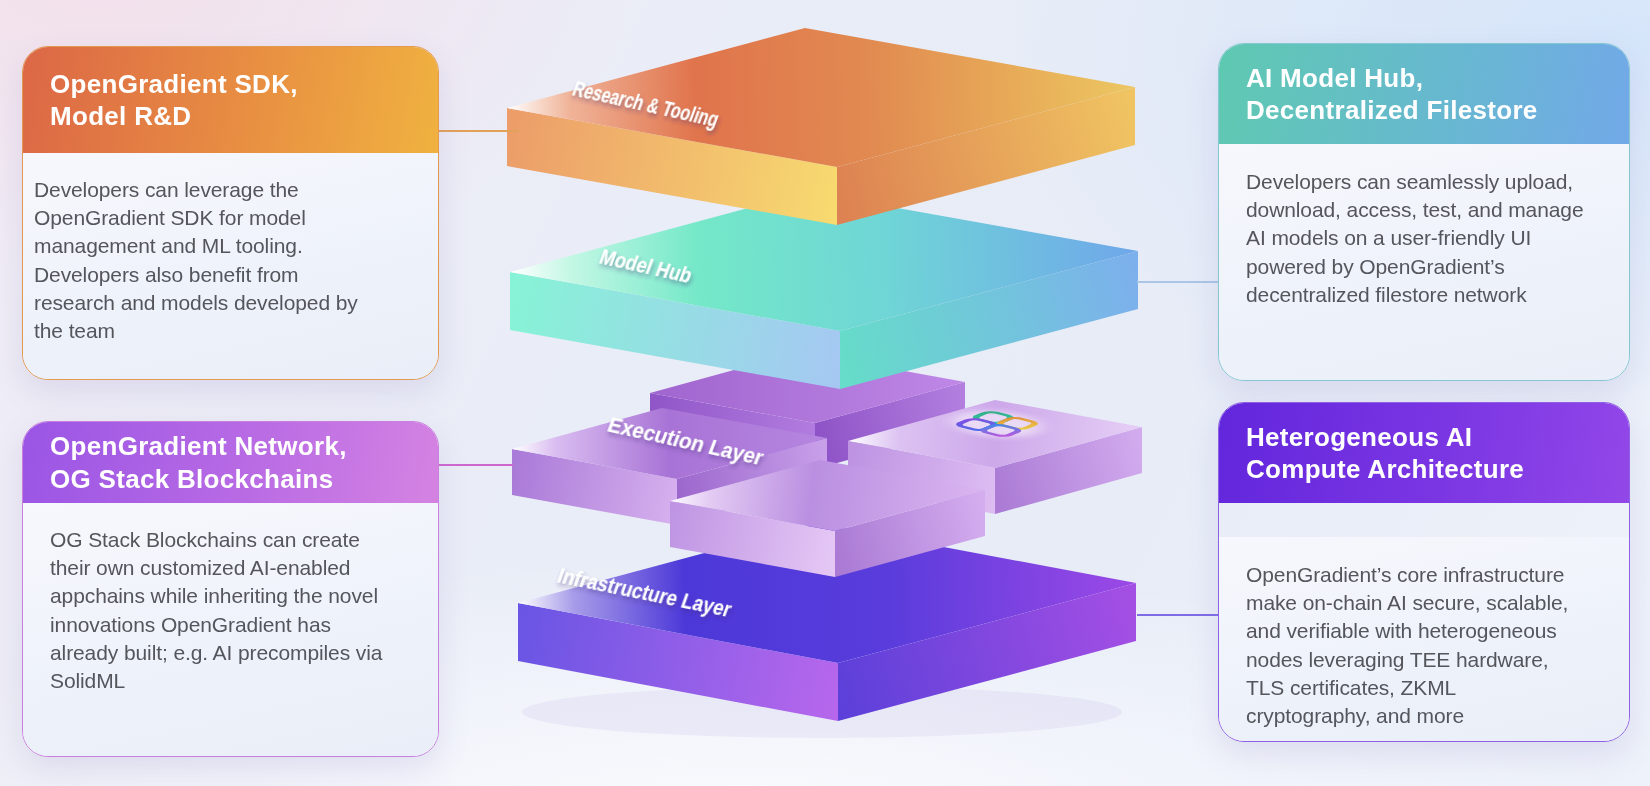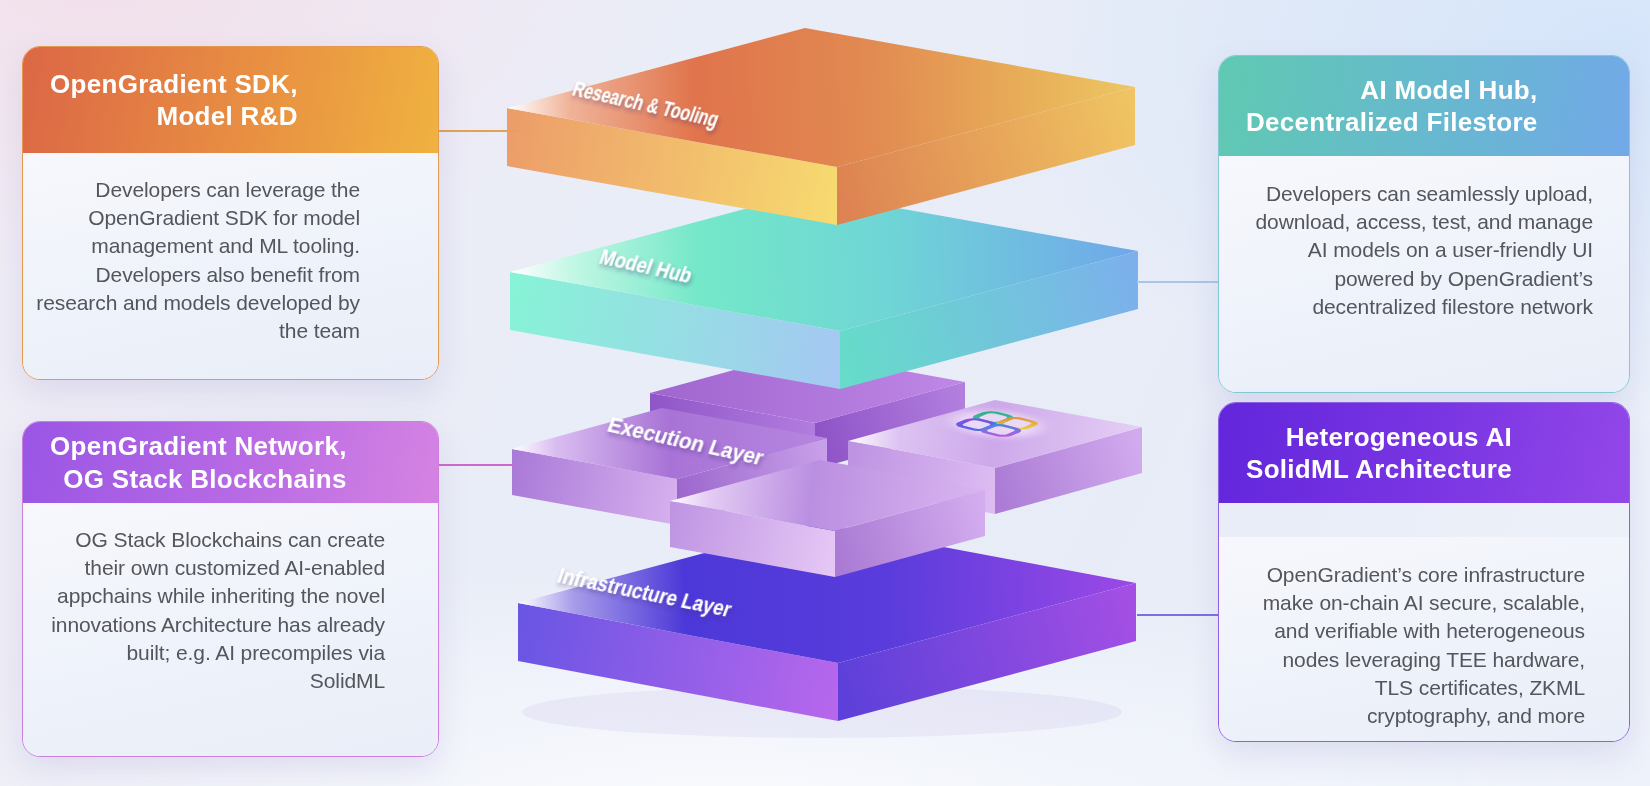--- a/index.html
+++ b/index.html
@@ -6,36 +6,36 @@
   .canvas{
     position:relative;width:1650px;height:786px;overflow:hidden;
     font-family:"Liberation Sans",sans-serif;
     background:
       radial-gradient(900px 520px at 6% -4%, rgba(243,222,233,.85), rgba(243,222,233,0) 60%),
       radial-gradient(1000px 600px at 98% 6%, rgba(208,227,250,.8), rgba(208,227,250,0) 62%),
       radial-gradient(1300px 420px at 45% 108%, rgba(252,253,255,.95), rgba(252,253,255,0) 70%),
       linear-gradient(115deg,#f0ecf5 0%,#e9edf7 38%,#e7ecf7 68%,#eef2fa 100%);
   }
   .card{
-    position:absolute;border-radius:18px;display:flex;flex-direction:column;
-    overflow:hidden;box-shadow:0 12px 30px rgba(125,115,185,.16);text-align:right;
+    position:absolute;border-radius:26px;display:flex;flex-direction:column;
+    overflow:hidden;box-shadow:0 12px 30px rgba(125,115,185,.16);
   }
   .card-header{
     display:flex;align-items:center;padding:0 24px 0 27px;color:#fff;
     font-weight:bold;font-size:26px;line-height:1.24;letter-spacing:.3px;
     white-space:pre-line;flex:0 0 auto;
   }
   .card-body{
     flex:1;font-size:21px;line-height:1.345;color:#54565c;letter-spacing:-.1px;
     background:linear-gradient(168deg,#f7f8fd 0%,#eef2fa 55%,#e9eef8 100%);
   }
   .card-sdk{left:22px;top:46px;width:415px;height:332px;border:1.5px solid #e39a4e;}
   .card-sdk .card-header{height:106px;background:linear-gradient(100deg,#dc6746 0%,#e88f42 55%,#f0b240 100%);}
   .card-sdk .card-body{padding:23px 78px 0 11px;}
-  .card-modelhub{left:1218px;top:55px;width:410px;height:336px;border:1.5px solid #85c8d2;}
+  .card-modelhub{left:1218px;top:43px;width:410px;height:336px;border:1.5px solid #85c8d2;}
   .card-modelhub .card-header{height:100px;background:linear-gradient(100deg,#5fc9b1 0%,#67b8d0 55%,#72a9e8 100%);}
   .card-modelhub .card-body{padding:24px 36px 0 27px;}
   .card-network{left:22px;top:421px;width:415px;height:334px;border:1.5px solid #c97fdd;}
   .card-network .card-header{height:81px;background:linear-gradient(100deg,#9a55e5 0%,#b96be4 55%,#d583e2 100%);}
   .card-network .card-body{padding:23px 53px 0 27px;}
   .card-compute{left:1218px;top:402px;width:410px;height:338px;border:1.5px solid #8f5fe6;}
   .card-compute .card-header{height:100px;background:linear-gradient(100deg,#6226dc 0%,#7b36e3 55%,#9247e8 100%);}
   .card-compute .card-body{padding:24px 44px 0 27px;margin-top:34px;}
   .connector{position:absolute;height:2px;}
   .connector-sdk{left:437px;top:130px;width:81px;background:#e1a158;}
@@ -247,22 +247,22 @@
 
   <div class="card card-modelhub">
     <div class="card-header">AI Model Hub,
 Decentralized Filestore</div>
     <div class="card-body">Developers can seamlessly upload, download, access, test, and manage AI models on a user-friendly UI powered by OpenGradient’s decentralized filestore network</div>
   </div>
 
   <div class="card card-network">
     <div class="card-header">OpenGradient Network,
 OG Stack Blockchains</div>
-    <div class="card-body">OG Stack Blockchains can create their own customized AI-enabled appchains while inheriting the novel innovations Architecture has already built; e.g. AI precompiles via SolidML</div>
+    <div class="card-body">OG Stack Blockchains can create their own customized AI-enabled appchains while inheriting the novel innovations OpenGradient has already built; e.g. AI precompiles via SolidML</div>
   </div>
 
   <div class="card card-compute">
     <div class="card-header">Heterogeneous AI
-SolidML Architecture</div>
+Compute Architecture</div>
     <div class="card-body">OpenGradient’s core infrastructure make on-chain AI secure, scalable, and verifiable with heterogeneous nodes leveraging TEE hardware, TLS certificates, ZKML cryptography, and more</div>
   </div>
 
 </div>
 
 </body></html>

